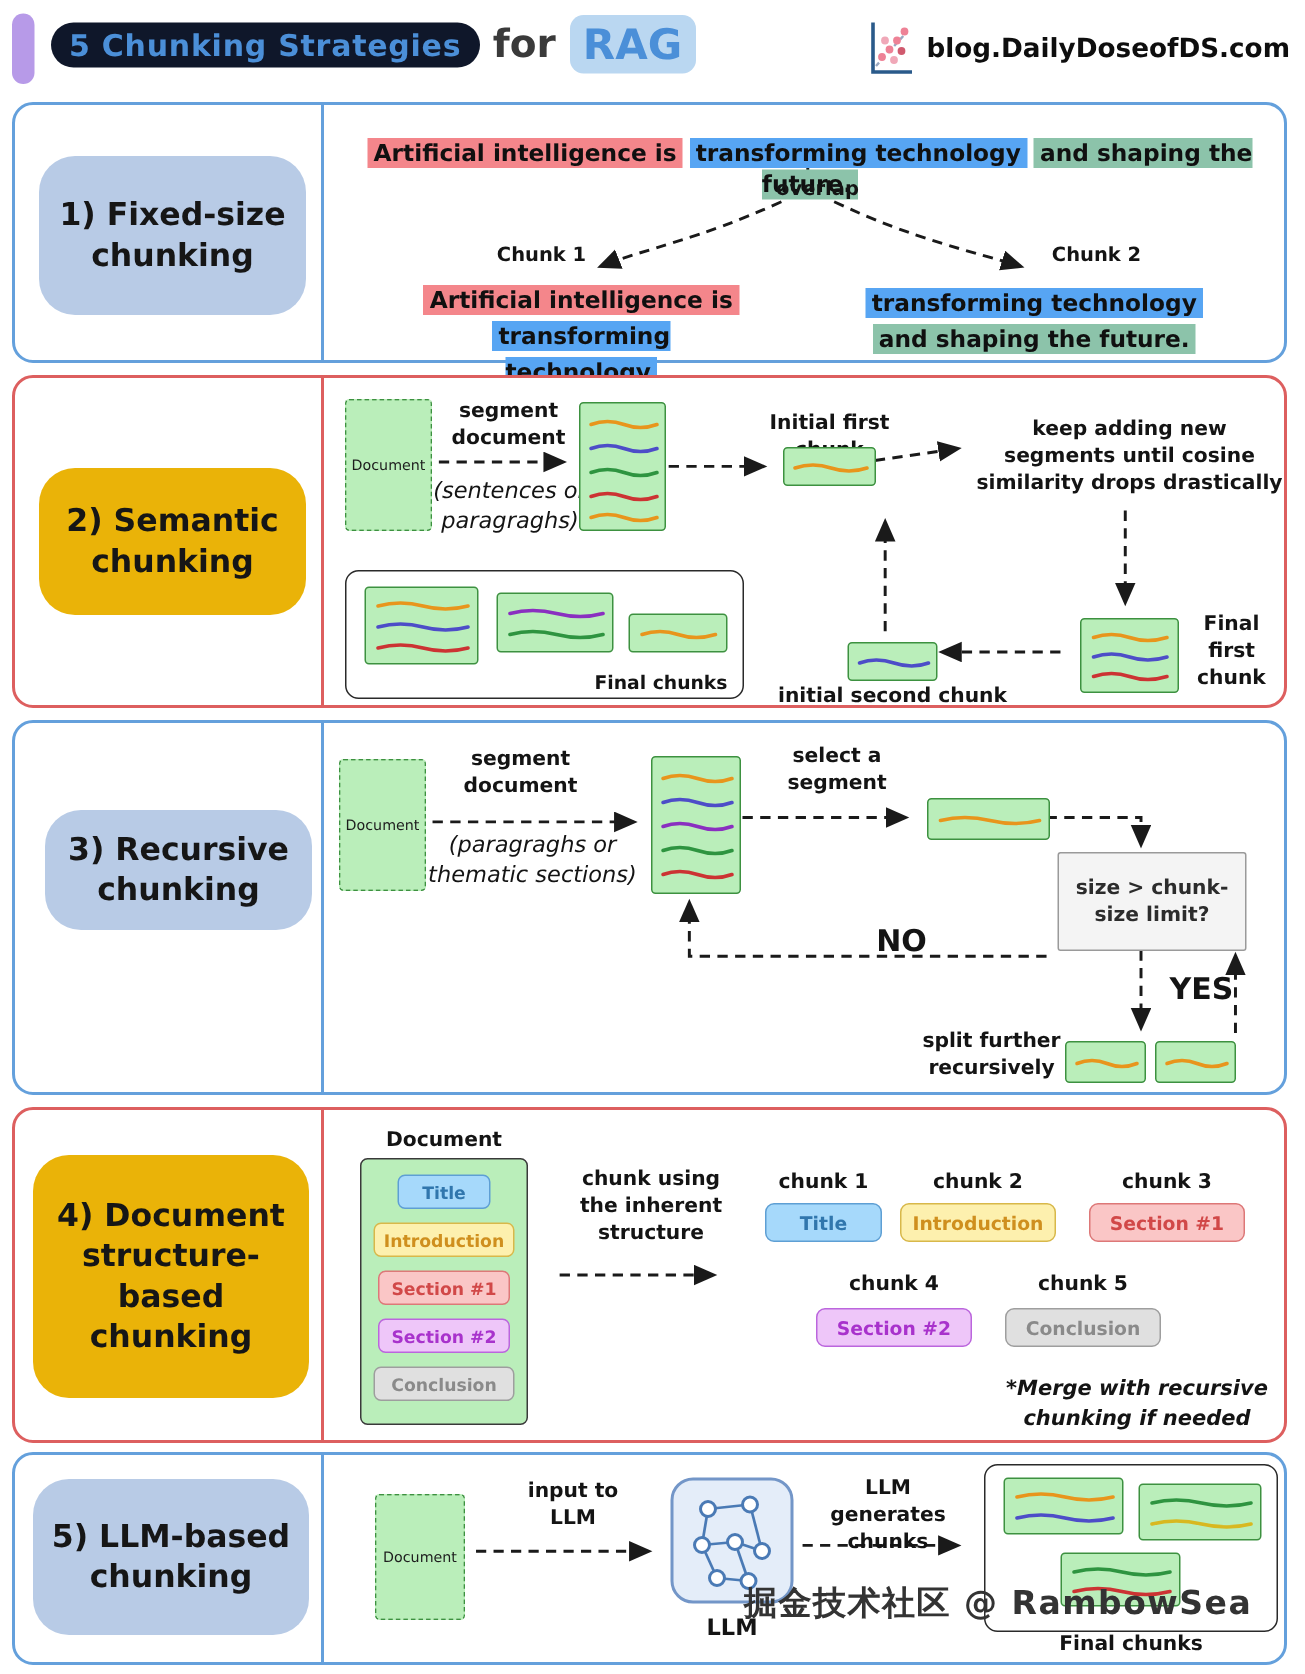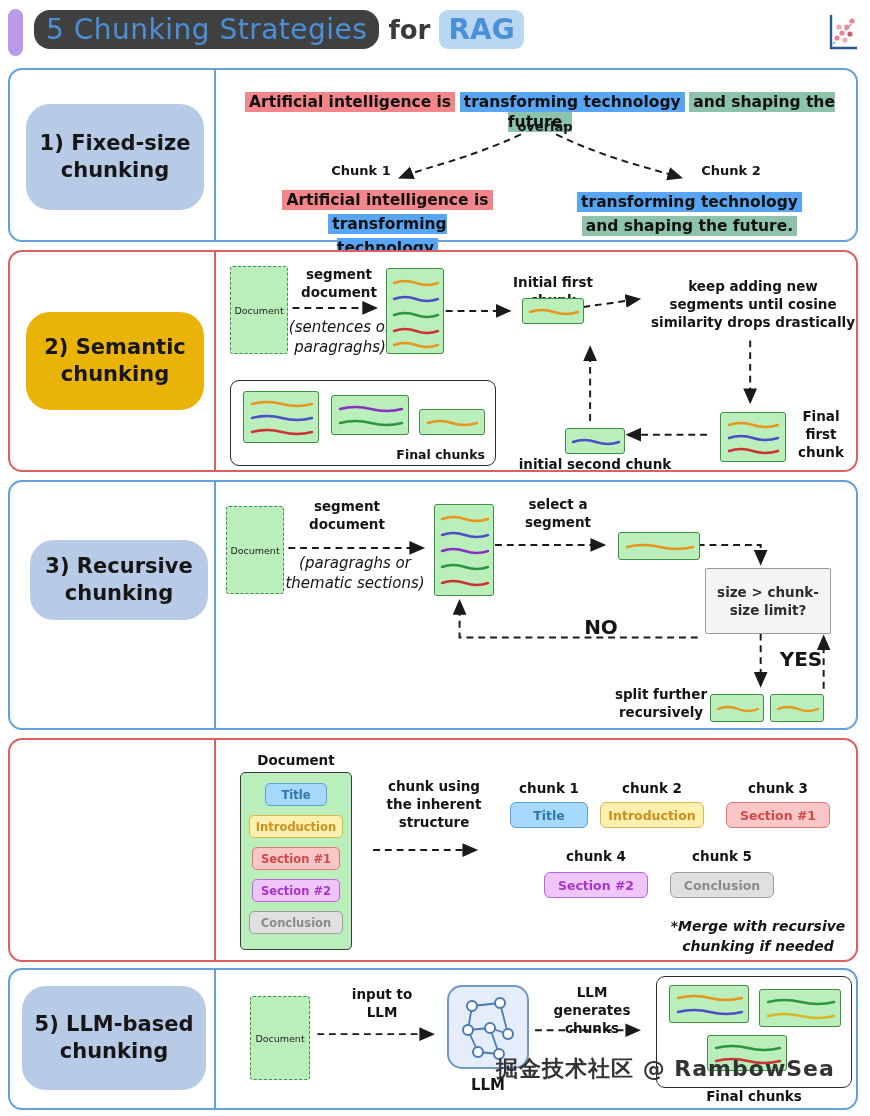--- a/index.html
+++ b/index.html
@@ -4,21 +4,21 @@
 <style>
   html,body{margin:0;padding:0}
   body{width:870px;height:1116px;position:relative;background:#ffffff;
        font-family:"DejaVu Sans","Liberation Sans",sans-serif;color:#141414;overflow:hidden}
   *{box-sizing:border-box}
 
   
   .hdr{position:absolute;left:0;top:0;width:870px;height:64px}
   .accent{position:absolute;left:8px;top:9px;width:15px;height:47px;border-radius:8px;background:#b79ae8}
   .titlerow{position:absolute;left:34px;top:10px;display:flex;align-items:center;gap:9px}
-  .t-main{background:#404040;color:#4b8fd8;font-size:28px;font-weight:400;padding:3px 12px;border-radius:16px;letter-spacing:.5px}
+  .t-main{background:#0f172a;color:#4b8fd8;font-size:20px;font-weight:700;padding:3px 12px;border-radius:16px;letter-spacing:.5px}
   .t-for{color:#3a3a3a;font-size:26px;font-weight:700}
   .t-rag{background:#bad7f1;color:#4b8fd8;font-size:28px;font-weight:700;padding:3px 9px;border-radius:9px}
   .site{position:absolute;right:10px;top:12px;display:flex;align-items:center;gap:7px;cursor:pointer}
   .site span{font-size:17.5px;font-weight:700;color:#0e0e0e}
 
   
   .panel{position:absolute;left:8px;width:850px;border-radius:14px;background:#fff}
   .panel.pb{border:2.5px solid #64a0dc}
   .panel.pr{border:2.5px solid #dd5f5f}
   .divider{position:absolute;top:0;bottom:0;left:204px;width:2px}
@@ -90,20 +90,21 @@
       <path d="M7 3 L7 36 L33 36" fill="none" stroke="#2a5a8a" stroke-width="2.4"></path>
       <path d="M9 32 L29 10" stroke="#9aa8c0" stroke-width="1.6" stroke-dasharray="3 3" fill="none"></path>
       <circle cx="13" cy="26" r="2.6" fill="#ee8296"></circle>
         <circle cx="18" cy="21" r="2.6" fill="#ee8296"></circle>
       <circle cx="23" cy="15" r="2.6" fill="#ee8296"></circle>
         <circle cx="15" cy="15" r="2.6" fill="#f0a8b8"></circle>
       <circle cx="26" cy="22" r="2.6" fill="#d05a6e"></circle>
         <circle cx="21" cy="28" r="2.6" fill="#f0a8b8"></circle>
       <circle cx="28" cy="9" r="2.6" fill="#ee8296"></circle>
     </svg>
+    <span>blog.DailyDoseofDS.com</span>
   </div>
 </div>
 
 <section class="panel pb" style="top:68px;height:174px">
   <div class="divider"></div>
   <div class="plabel bluebg" style="left:16px;top:34px;width:178px;height:106px">
     <span>1) Fixed-size chunking</span>
   </div>
 
   <svg class="arrows" viewBox="0 0 850 174">
@@ -282,20 +283,23 @@
   </div>
   <div class="gbox" style="left:760px;top:212px;width:54px;height:28px">
     <svg width="54" height="28" viewBox="0 0 54 28">
       <path class="sq o" d="M7 14 q10 -4 20 0 t20 0"></path>
     </svg>
   </div>
 </section>
 
 <section class="panel pr" style="top:738px;height:224px">
   <div class="divider"></div>
+  <div class="plabel pinkbg" style="left:12px;top:30px;width:184px;height:162px">
+    <span>4) Document structure-based chunking</span>
+  </div>
 
   <svg class="arrows" viewBox="0 0 850 224">
     <defs>
         <marker id="a4" markerWidth="9" markerHeight="9" refX="6.5" refY="3.5" orient="auto">
           <path d="M0,0 L8,3.5 L0,7 Z" fill="#1a1a1a"></path>
         </marker>
       </defs>
     <path class="dash" marker-end="url(#a4)" d="M364 112 L468 112"></path>
   </svg>
 

